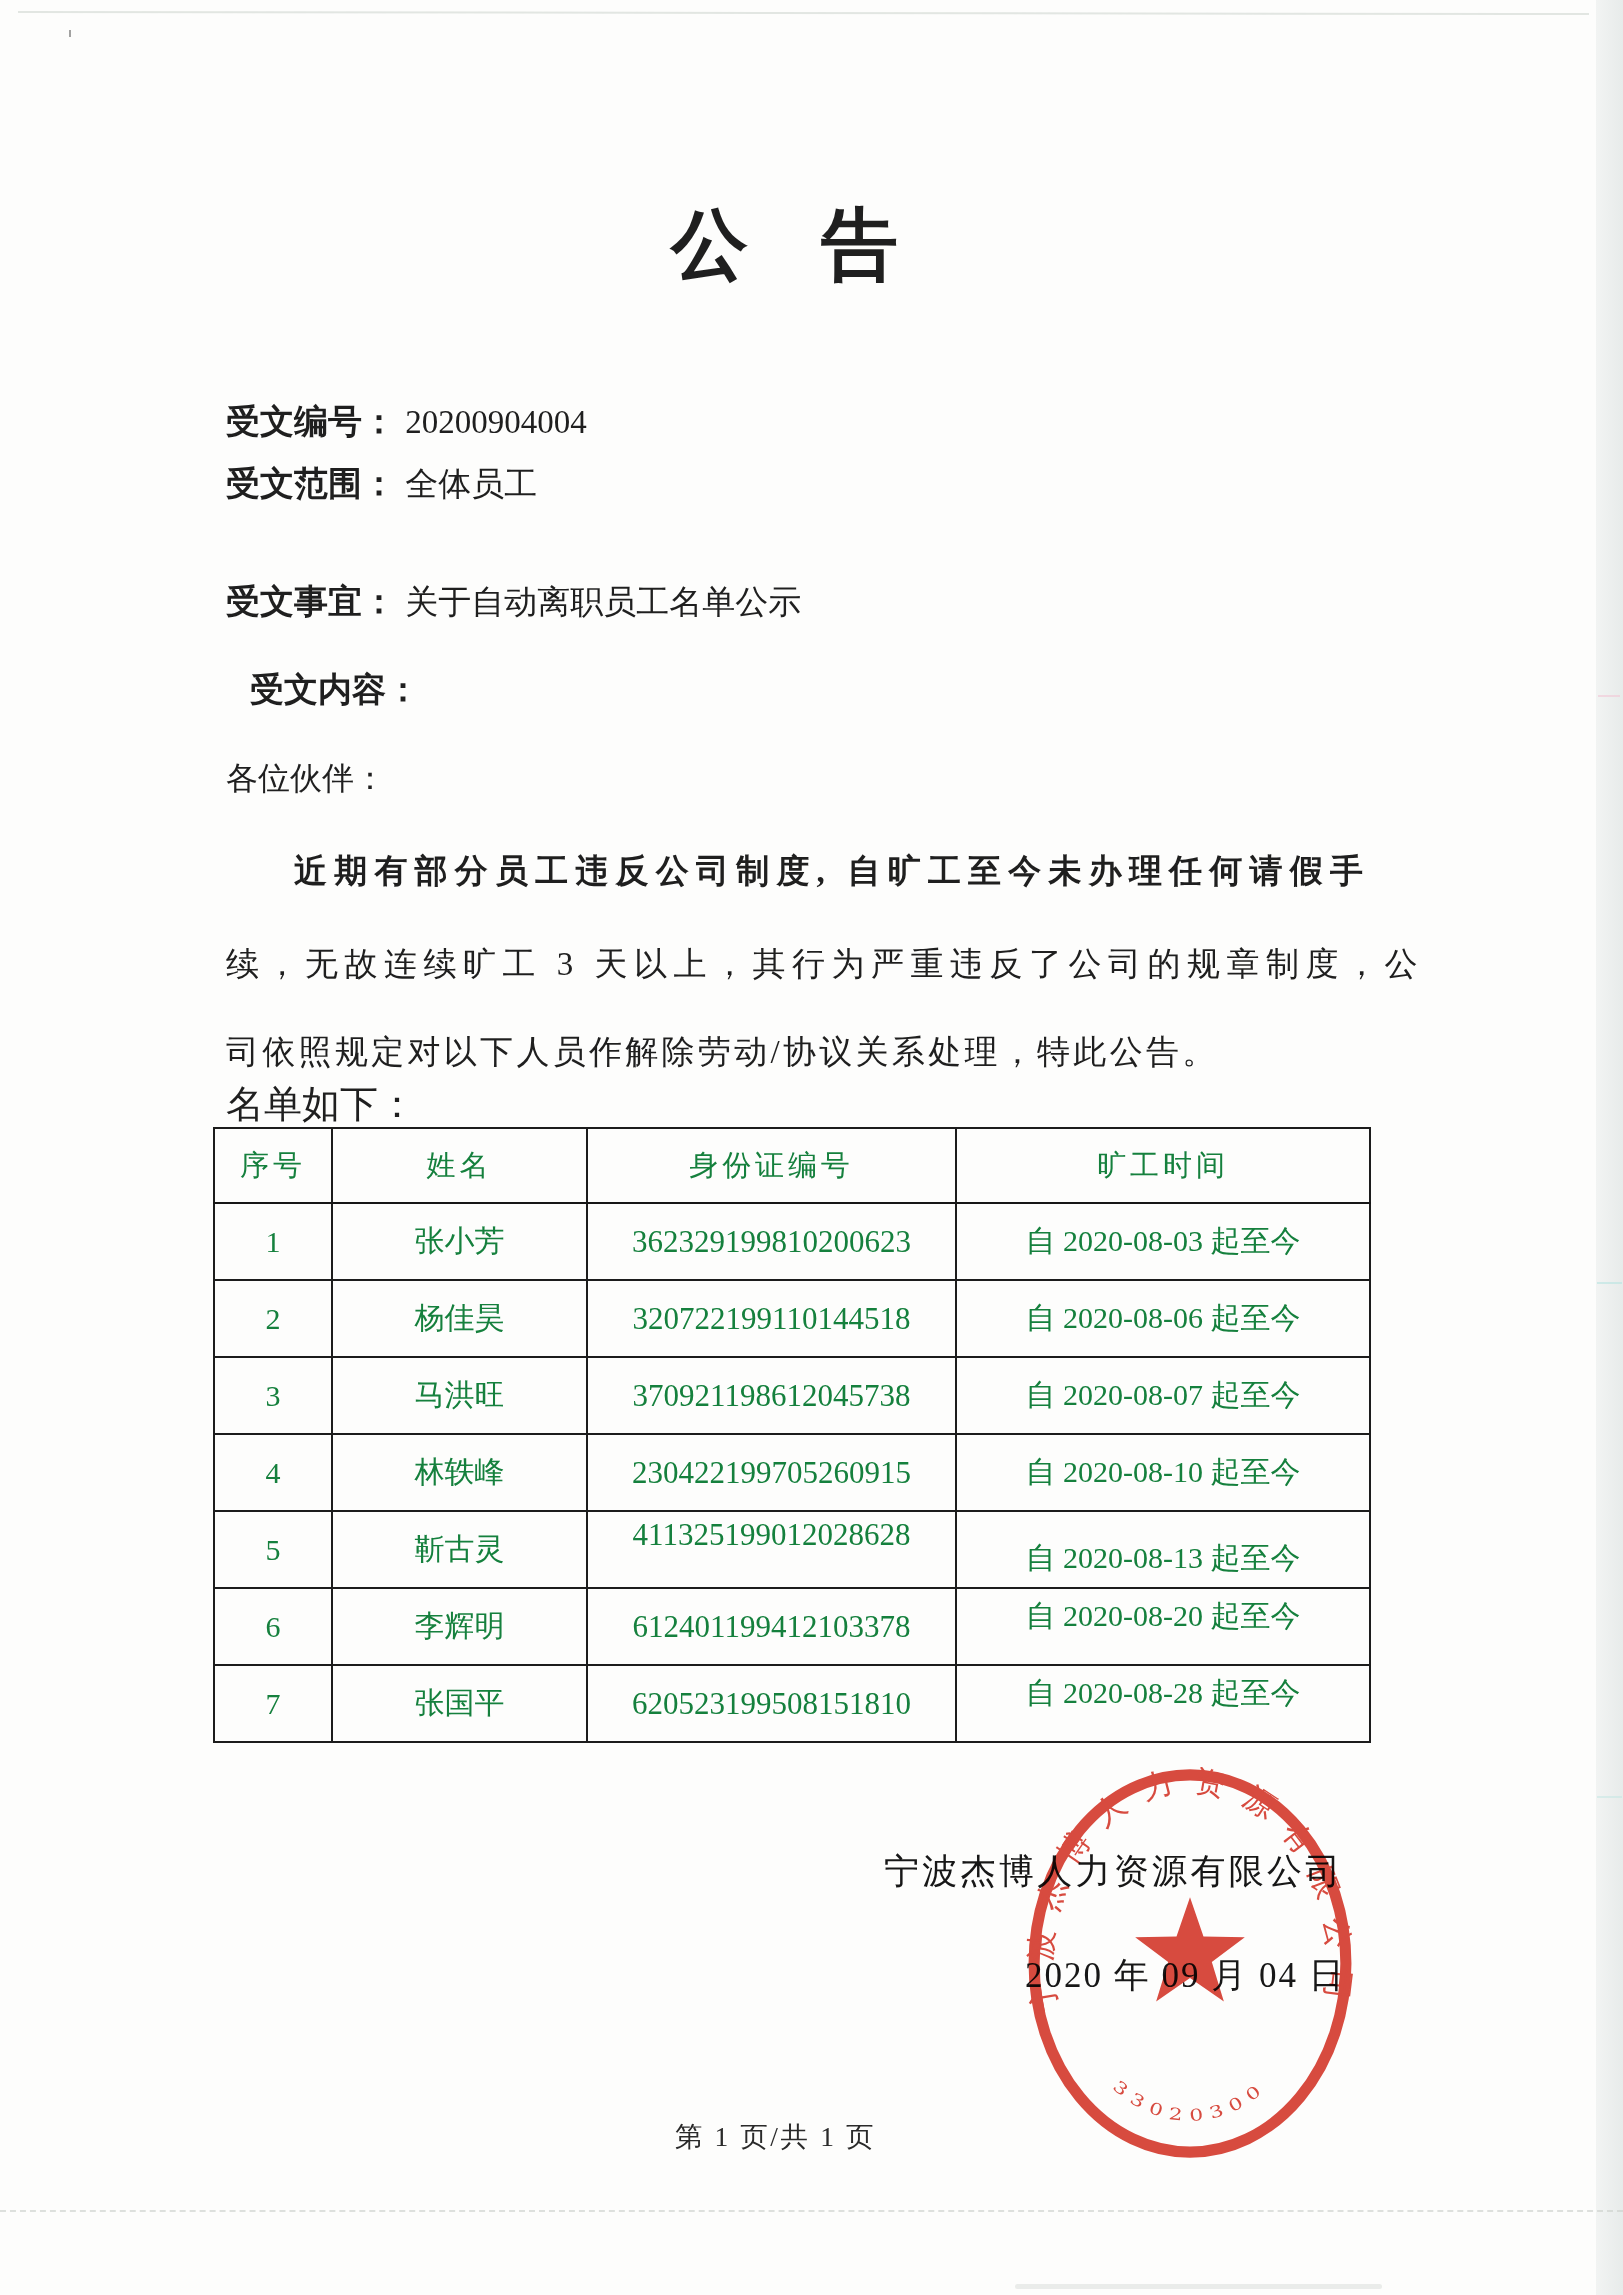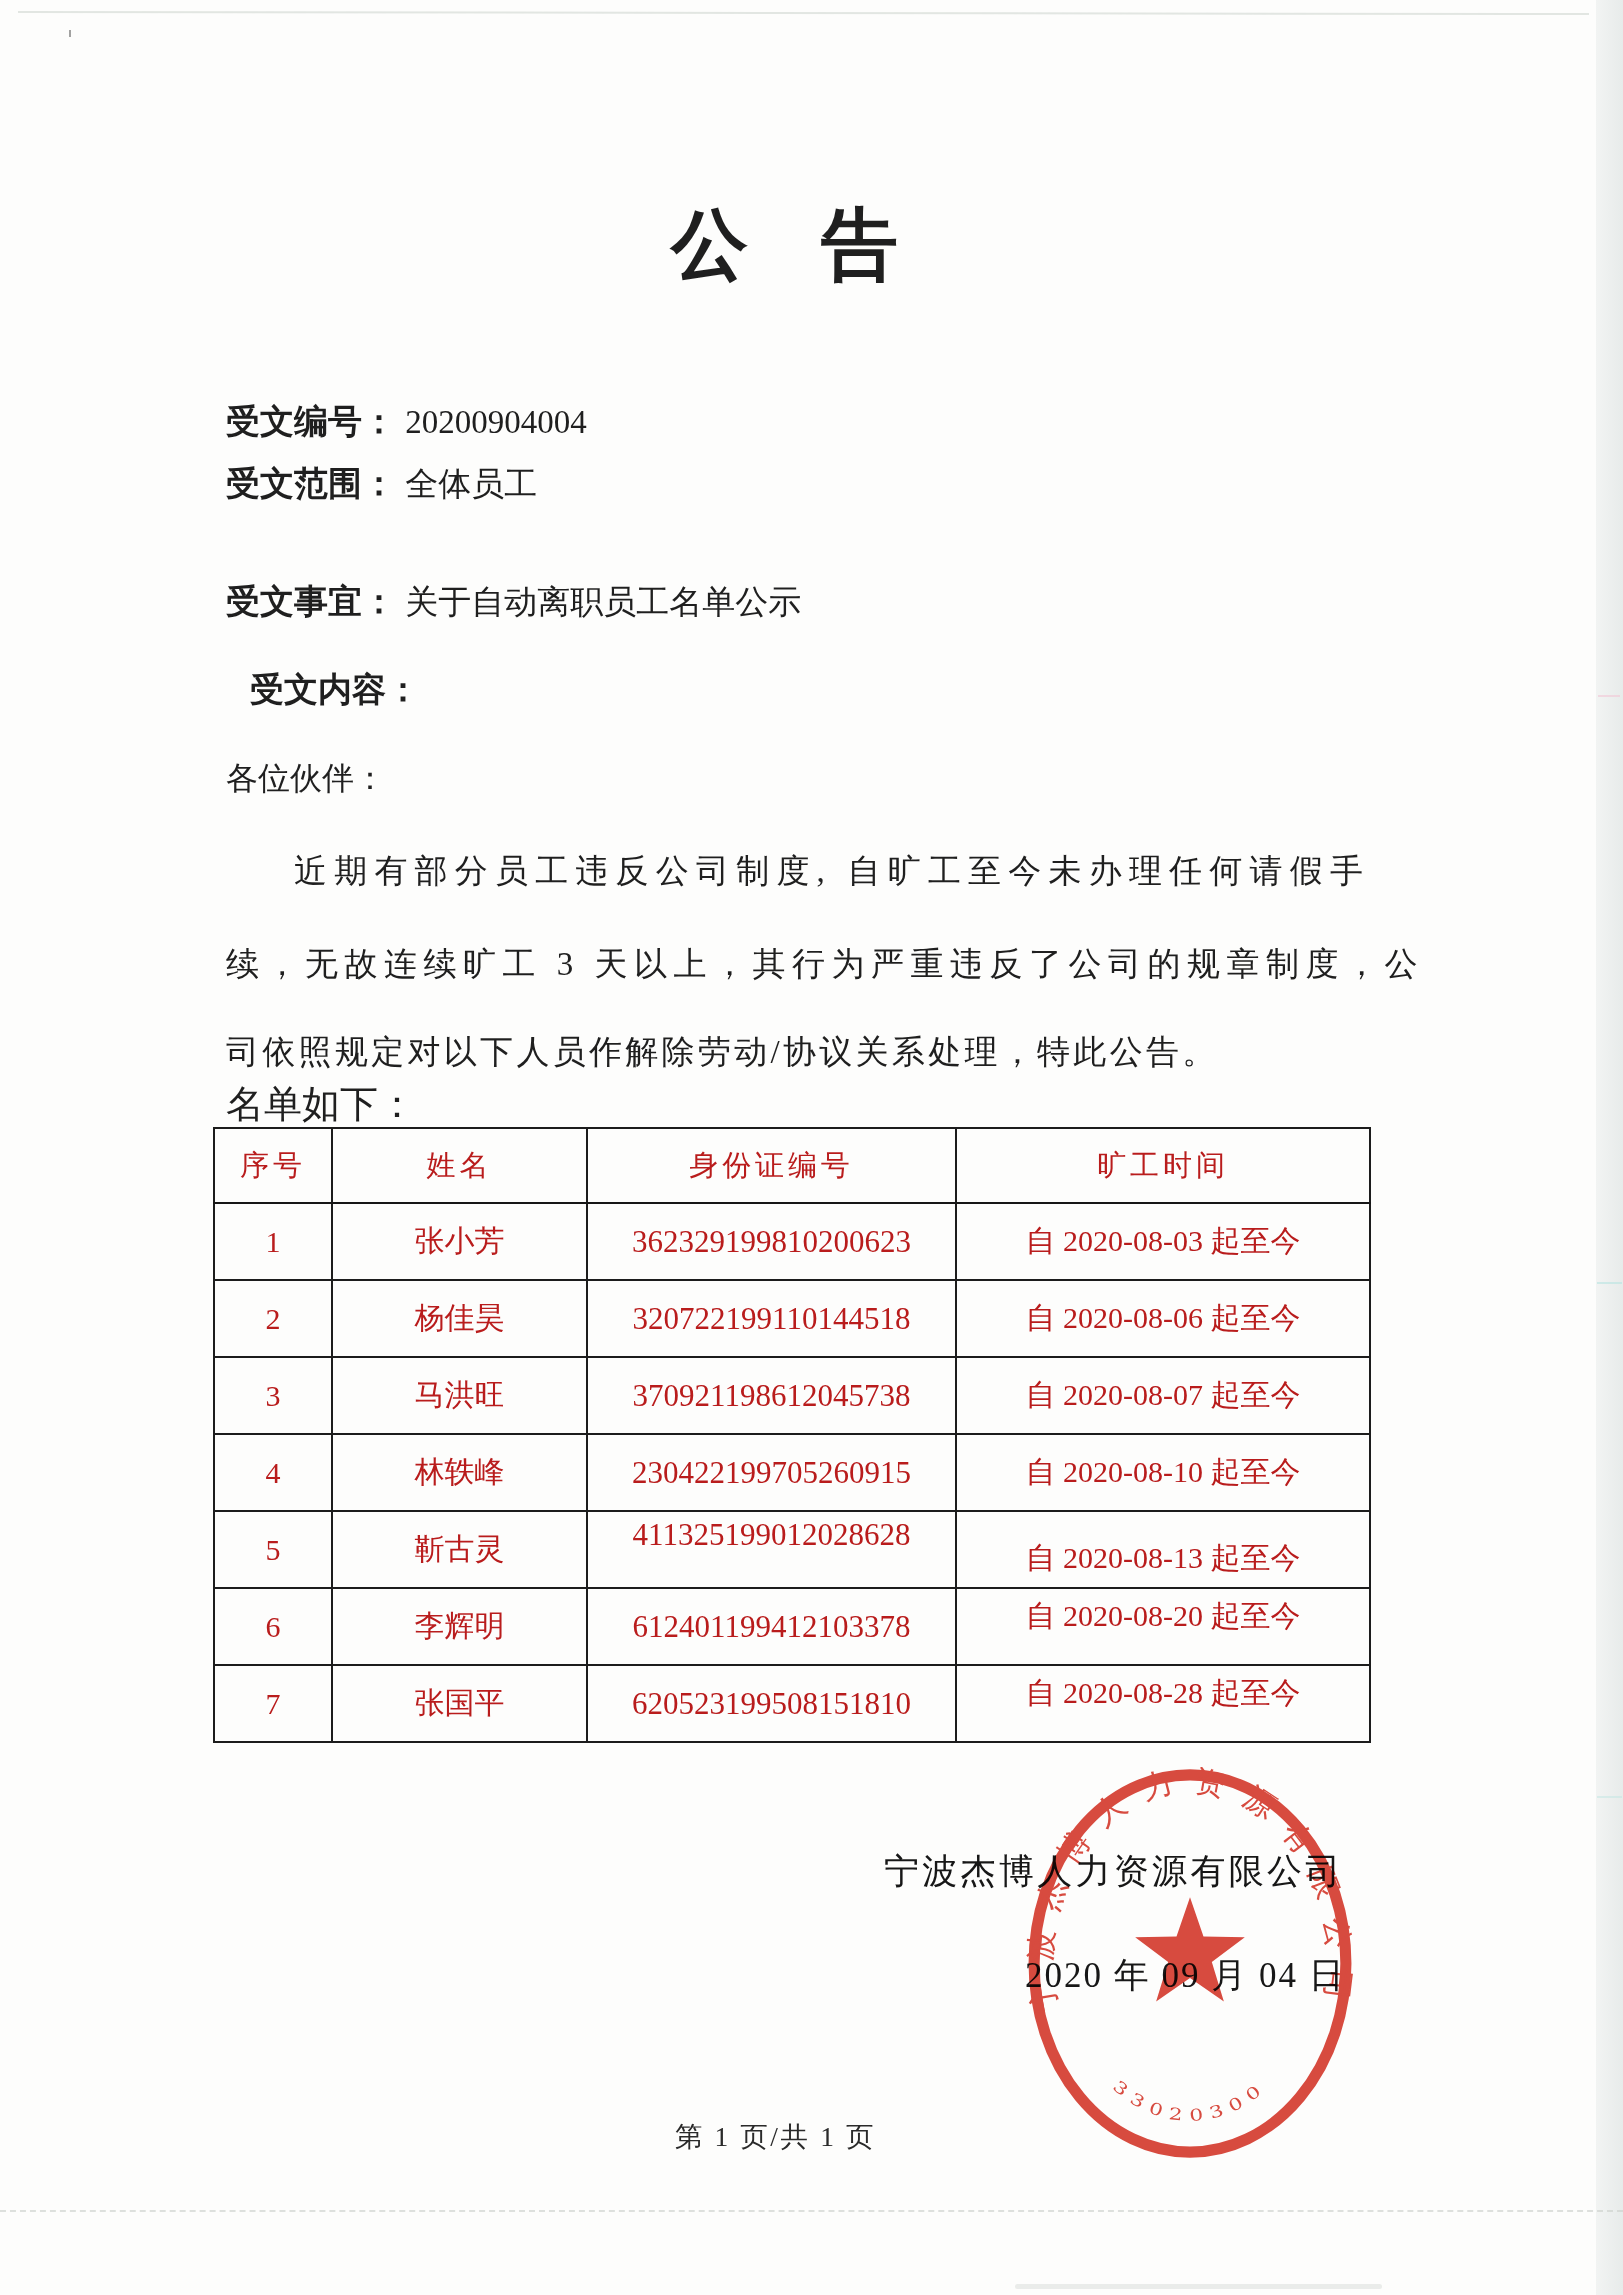--- a/index.html
+++ b/index.html
@@ -23,29 +23,29 @@
   .doc-title{
     top:194px;left:0;width:1623px;text-align:center;
     font-size:77px;font-weight:bold;letter-spacing:7.9px;word-spacing:38px;
     transform:translateX(-23px);
   }
   .field-row{left:226px;width:1244px;height:47px;font-size:34px;line-height:47px;white-space:nowrap;}
   .field-label{font-weight:bold;display:inline-block;}
   .field-value{display:inline-block;margin-left:9.2px;font-size:33px;}
   .salutation{left:226px;top:755px;font-size:32px;line-height:47px;}
   .body-line{left:226px;width:1145px;font-size:33px;line-height:47px;white-space:nowrap;}
-  .body-line.l1{top:848px;padding-left:68px;letter-spacing:7.2px;}
+  .body-line.l1{top:848px;padding-left:68px;letter-spacing:7.2px;font-weight:bold;}
   .body-line.l2{top:941px;letter-spacing:6.5px;}
   .body-line.l3{top:1029px;letter-spacing:3.3px;}
   .list-intro{left:226px;top:1085px;font-size:38px;line-height:39px;}
 
   table.roster{
     position:absolute;left:213px;top:1127px;width:1156px;
     border-collapse:collapse;table-layout:fixed;
-    font-size:30px;color:#b91c1c;
+    font-size:30px;color:#15803d;
   }
   table.roster col.c0{width:118px;}
   table.roster col.c1{width:255px;}
   table.roster col.c2{width:369px;}
   table.roster col.c3{width:414px;}
   table.roster th,table.roster td{
     border:2px solid #1c1c1c;text-align:center;vertical-align:middle;
     font-weight:normal;padding:0;overflow:hidden;
   }
   table.roster{border:2.6px solid #161616;}

